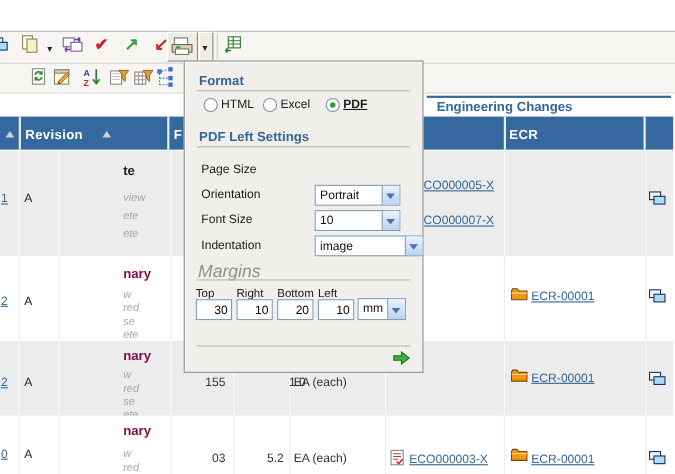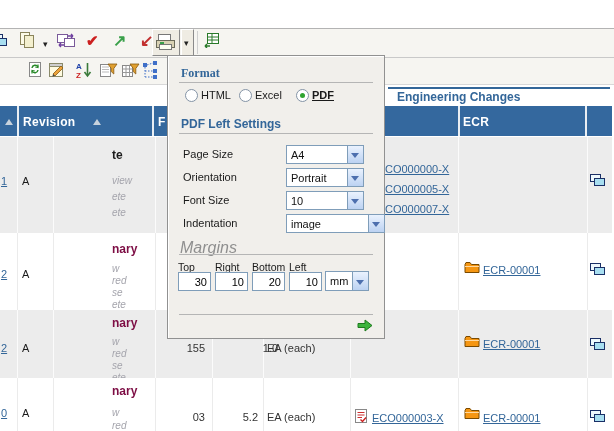--- a/index.html
+++ b/index.html
@@ -190,23 +190,22 @@
       <div class="rdiv" style="left:587px;"></div>
     <a class="abs link" style="left:1px;top:38px;">1</a>
     <span class="rev" style="left:22px;top:38px;">A</span>
     <span class="phase dark" style="top:11px;">te</span>
     <div class="stlines" style="top:36px;">
       <div style="line-height:16px;">view</div>
       <div style="line-height:16px;">ete</div>
       <div style="line-height:16px;">ete</div>
     </div>
     <div class="abs" style="left:385px;top:22px;">
-      <div style="line-height:20px;"><a class="link">CO000000-X</a></div>
       <div style="line-height:20px;"><a class="link">CO000005-X</a></div>
-      <div style="line-height:20px;"><a class="link">CO000007-X</a></div>
+      <div style="line-height:20px;margin-top:12px;"><a class="link">CO000007-X</a></div>
     </div>
     <span class="abs" style="left:589px;top:36px;">
       <svg width="18" height="16">
           <rect x="1.5" y="1.5" width="10" height="7" fill="#eef8fc" stroke="#1a2f66"></rect>
           <rect x="5.5" y="5.5" width="10" height="7" fill="#a8def0" stroke="#1a2f66"></rect>
         </svg>
     </span>
   </div>
 
   <div class="row white" style="top:233px;height:77px;">
@@ -311,40 +310,34 @@
     <a class="abs link" style="left:483px;top:34px;">ECR-00001</a>
     <span class="abs" style="left:589px;top:31px;">
       <svg width="18" height="16">
           <rect x="1.5" y="1.5" width="10" height="7" fill="#eef8fc" stroke="#1a2f66"></rect>
           <rect x="5.5" y="5.5" width="10" height="7" fill="#a8def0" stroke="#1a2f66"></rect>
         </svg>
     </span>
   </div>
 
   <div id="dialog">
-    <div class="dlg-h" style="left:13px;top:10px;font-family:Liberation Serif, serif;">Format</div>
+    <div class="dlg-h" style="left:13px;top:10px;">Format</div>
     <div class="dlg-hr" style="top:26px;"></div>
 
     <span class="radio" style="left:17px;top:33px;"></span>
     <span class="rlabel" style="left:33px;top:33px;">HTML</span>
     <span class="radio" style="left:71px;top:33px;"></span>
     <span class="rlabel" style="left:87px;top:33px;">Excel</span>
     <span class="radio sel" style="left:128px;top:33px;"></span>
     <span class="rlabel sel" style="left:144px;top:33px;">PDF</span>
 
     <div class="dlg-h" style="left:13px;top:61px;">PDF Left Settings</div>
     <div class="dlg-hr" style="top:77px;"></div>
 
     <span class="dlg-label" style="left:15px;top:92px;">Page Size</span>
-    <div class="combo" style="left:118px;top:89px;width:78px;">
-      <span class="val">A4</span>
-      <span class="btn">
-          <span class="chev"></span>
-        </span>
-    </div>
 
     <span class="dlg-label" style="left:15px;top:115px;">Orientation</span>
     <div class="combo" style="left:118px;top:112px;width:78px;">
       <span class="val">Portrait</span>
       <span class="btn">
           <span class="chev"></span>
         </span>
     </div>
 
     <span class="dlg-label" style="left:15px;top:138px;">Font Size</span>

